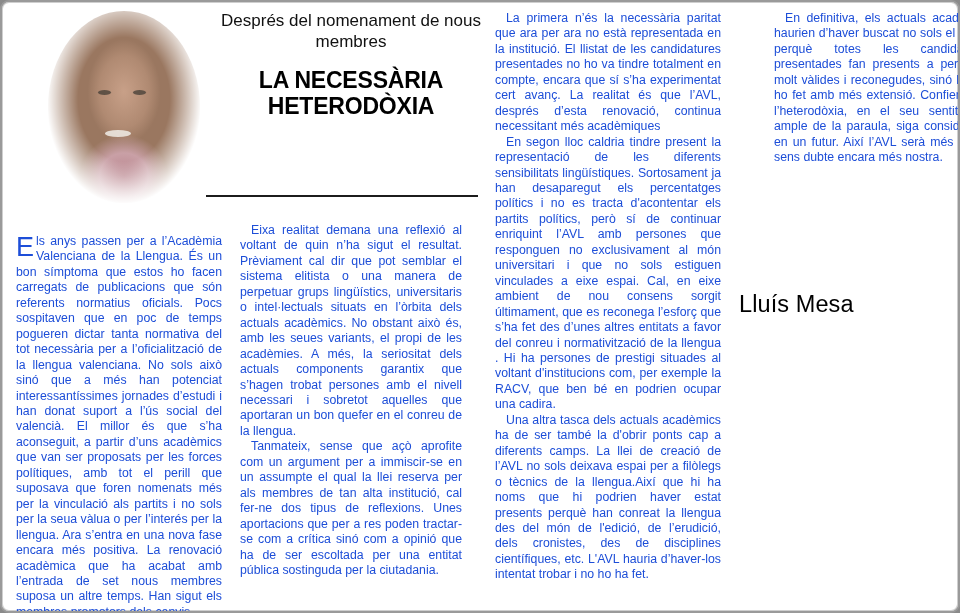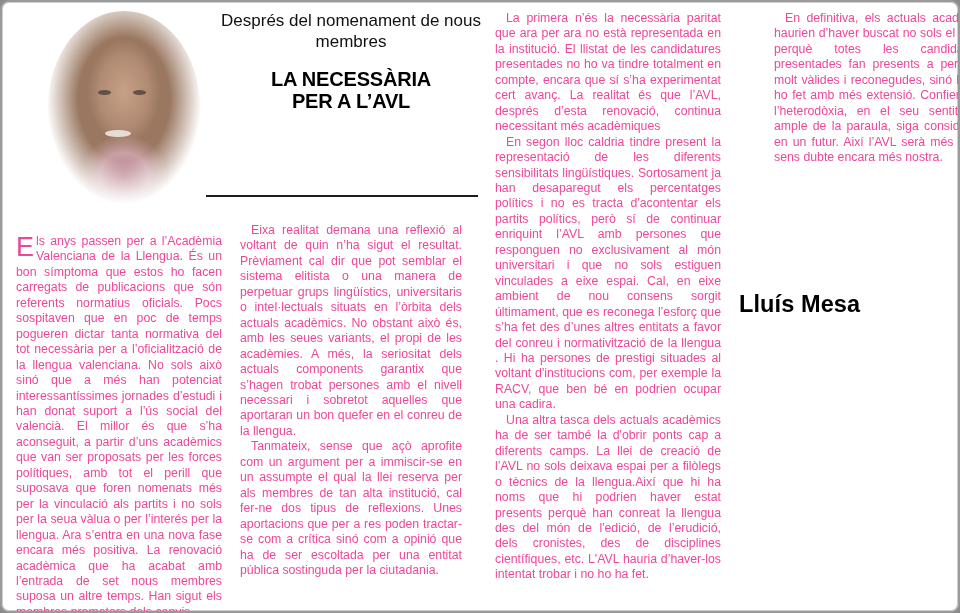--- a/index.html
+++ b/index.html
@@ -89,42 +89,42 @@
     text-align: center;
   }
   .kicker {
     font-size: 17px;
     line-height: 1.22;
     color: #111;
     font-weight: 400;
     margin: 4px 0 0 0;
   }
   .headline {
-    font-size: 20px;
+    font-size: 23px;
     line-height: 1.1;
     font-weight: bold;
     color: #000;
     letter-spacing: -0.2px;
     margin: 16px 0 0 0;
   }
   .head-rule {
     position: absolute;
     left: 198px;
     top: 190px;
     width: 272px;
     height: 0;
     border-top: 2px solid #1c1c1c;
   }
 
   
   .col {
     position: absolute;
     font-size: 12.3px;
     line-height: 15.45px;
-    color: #ec4899;
+    color: #1d4ed8;
     text-align: justify;
     text-justify: inter-word;
     -webkit-hyphens: none;
     hyphens: none;
   }
   .col p {
     margin: 0;
     text-indent: 11px;
   }
   .col p.noindent { text-indent: 0; }
@@ -141,21 +141,21 @@
     font-weight: 400;
     padding: 1px 2px 0 0;
     margin-top: 1px;
   }
 
   .byline {
     position: absolute;
     left: 731px;
     top: 286px;
     font-size: 23.5px;
-    font-weight: bold;
+    font-weight: normal;
     color: #000;
     letter-spacing: 0.1px;
   }
 </style>
 </head>
 <body>
 
 <div class="page">
   <div class="inner">
 
@@ -166,21 +166,21 @@
           <div class="photo-eye l"></div>
           <div class="photo-eye r"></div>
           <div class="photo-mouth"></div>
         </div>
       </div>
 
       <div class="headblock">
         <div class="kicker">Després del nomenament de nous membres</div>
         <div class="headline">
           <div>LA NECESSÀRIA</div>
-          <div>PER A L’AVL</div>
+          <div>HETERODÒXIA</div>
         </div>
       </div>
 
       <div class="head-rule"></div>
     </div>
 
     <div class="col" id="col1">
       <p class="noindent"><span class="dropcap">E</span><span>ls anys passen per a l’Acadèmia Valenciana de la Llengua. És un bon símptoma que estos ho facen carregats de publicacions que són referents normatius oficials. Pocs sospitaven que en poc de temps pogueren dictar tanta normativa del tot necessària per a l’oficialització de la llengua valenciana. No sols això sinó que a més han potenciat interessantíssimes jornades d’estudi i han donat suport a l’ús social del valencià. El millor és que s’ha aconseguit, a partir d’uns acadèmics que van ser proposats per les forces polítiques, amb tot el perill que suposava que foren nomenats més per la vinculació als partits i no sols per la seua vàlua o per l’interés per la llengua. Ara s’entra en una nova fase encara més positiva. La renovació acadèmica que ha acabat amb l’entrada de set nous membres suposa un altre temps. Han sigut els membres promotors dels canvis.</span></p>
     </div>
 

